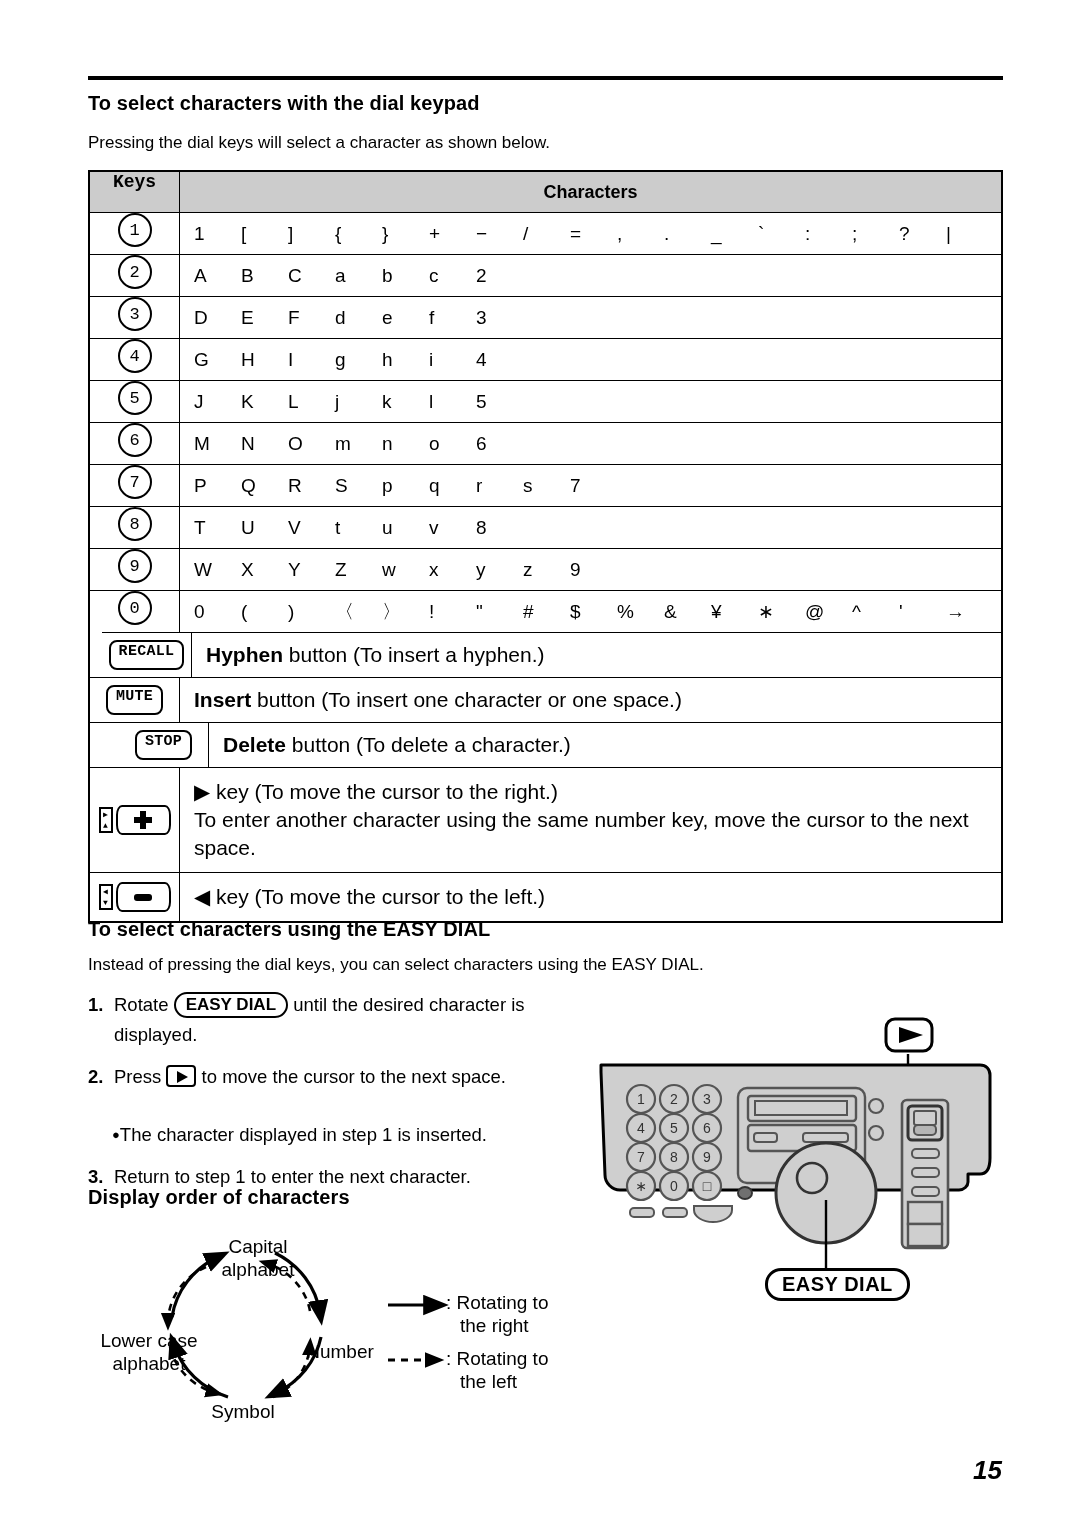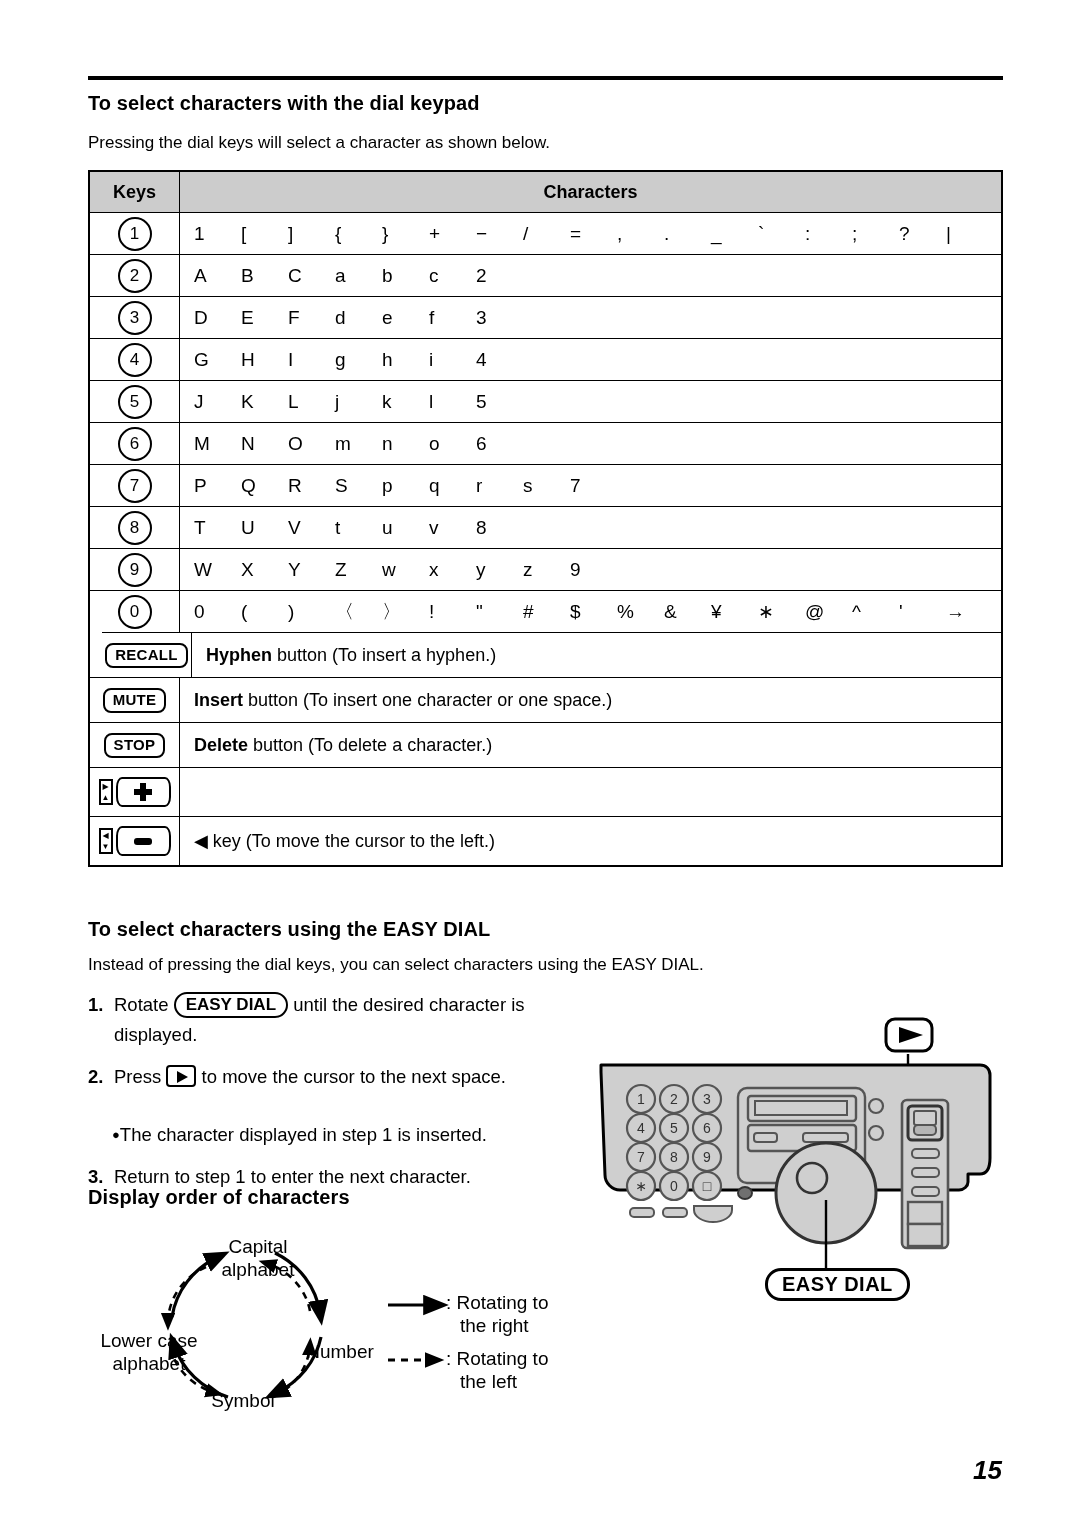--- a/index.html
+++ b/index.html
@@ -23,40 +23,40 @@
   .h2{position:absolute;left:88px;font-size:20px;font-weight:bold;letter-spacing:.1px;}
   .p{position:absolute;left:88px;font-size:17px;}
 
   
   .tbl{position:absolute;left:88px;top:170px;width:915px;border:2px solid #000;
        box-sizing:border-box;}
   .row{display:flex;border-top:1.5px solid #000;box-sizing:border-box;}
   .row:first-child{border-top:none;}
   .row.head{background:#cccccc;}
   .cell-k{width:90px;flex:0 0 90px;border-right:1.5px solid #000;
-          display:flex;align-items:center;justify-content:center;box-sizing:border-box;}
+          display:flex;justify-content:center;box-sizing:border-box;font-family:Liberation Mono, monospace;}
   .cell-c{flex:1 1 auto;display:flex;align-items:center;box-sizing:border-box;padding-left:14px;}
   .row.head .cell-k,.row.head .cell-c{height:40px;}
   .row.head .cell-c{justify-content:center;padding-left:0;}
   .th{font-size:18px;font-weight:bold;}
 
   .keycircle{
     width:34px;height:34px;border:2px solid #000;border-radius:50%;
     display:flex;align-items:center;justify-content:center;
     font-size:17px;line-height:1;box-sizing:border-box;
   }
   .keybtn{
     border:2px solid #000;border-radius:8px;padding:1px 8px 2px 8px;
     font-size:15px;font-weight:bold;letter-spacing:.3px;line-height:18px;
     box-shadow:0 0 0 1.5px #fff inset;
   }
   .charrow{height:42px;}
   .chars{display:flex;align-items:center;font-size:19px;}
   .chars span{display:inline-block;width:47px;text-align:left;}
-  .desc{font-size:18px;line-height:28px;}
+  .desc{font-size:21px;line-height:28px;}
   .desc b{font-weight:bold;}
   .volkey{display:flex;align-items:center;gap:3px;}
   .vol-mini{width:14px;height:26px;border:2px solid #000;display:flex;flex-direction:column;
             align-items:center;justify-content:space-around;box-sizing:border-box;}
   .vol-mini i{font-style:normal;font-size:8px;line-height:7px;}
   .vol-big{width:55px;height:30px;border:2.5px solid #000;border-radius:6px/10px;
            display:flex;align-items:center;justify-content:center;box-sizing:border-box;}
   .plus{position:relative;width:18px;height:18px;}
   .plus:before,.plus:after{content:"";position:absolute;background:#000;}
   .plus:before{left:6px;top:0;width:6px;height:18px;}
@@ -304,39 +304,45 @@
       </div>
       <div class="row" style="min-height: 40px;">
         <div class="cell-k" style="padding: 7px 4px;">
           <div class="keybtn">MUTE</div>
         </div>
         <div class="cell-c" style="padding: 8px 0px 8px 14px;">
           <div class="desc"><b>Insert</b><span> button (To insert one character or one space.)</span></div>
         </div>
       </div>
       <div class="row" style="min-height: 40px;">
-        <div class="cell-k" style="padding: 7px 0px;">
+        <div class="cell-k" style="padding: 7px 0px; margin-left: 29px;">
           <div class="keybtn">STOP</div>
         </div>
         <div class="cell-c" style="padding: 8px 0px 8px 14px;">
           <div class="desc"><b>Delete</b><span> button (To delete a character.)</span></div>
         </div>
       </div>
       <div class="row">
         <div class="cell-k" style="padding: 9px 0px;">
           <div class="volkey">
             <div class="vol-mini">
               <i>▶</i>
               <i>▲</i>
             </div>
             <div class="vol-big">
               <div class="plus"></div>
             </div>
           </div>
         </div>
+        <div class="cell-c" style="padding: 10px 10px 10px 14px;">
+          <div class="desc">
+            <div>▶ key (To move the cursor to the right.)</div>
+            <div>To enter another character using the same number key, move the cursor to the next space.</div>
+          </div>
+        </div>
       </div>
       <div class="row">
         <div class="cell-k" style="padding: 9px 0px;">
           <div class="volkey">
             <div class="vol-mini">
               <i>◀</i>
               <i>▼</i>
             </div>
             <div class="vol-big">
               <div class="minus"></div>
@@ -406,21 +412,21 @@
 
       <line x1="300" y1="80" x2="348" y2="80" stroke="#000" stroke-width="3.2" marker-end="url(#ah)"></line>
       <line x1="300" y1="135" x2="348" y2="135" stroke="#000" stroke-width="2.8" stroke-dasharray="7 6" marker-end="url(#ahs)"></line>
     </svg>
 
     <div class="dlabel" style="left:110px;top:10px;width:120px;">
       <span>Capital</span><br>
       <span>alphabet</span>
     </div>
     <div class="dlabel" style="left:202px;top:115px;width:100px;">Number</div>
-    <div class="dlabel" style="left:105px;top:164px;width:100px;">Symbol</div>
+    <div class="dlabel" style="left:105px;top:175px;width:100px;">Symbol</div>
     <div class="dlabel" style="left:-2px;top:104px;width:126px;">
       <span>Lower case</span><br>
       <span>alphabet</span>
     </div>
 
     <div class="legend" style="left:358px;top:66px;">
       <span>: Rotating to</span><br>
       <span style="padding-left:14px;">the right</span>
     </div>
     <div class="legend" style="left:358px;top:122px;">

